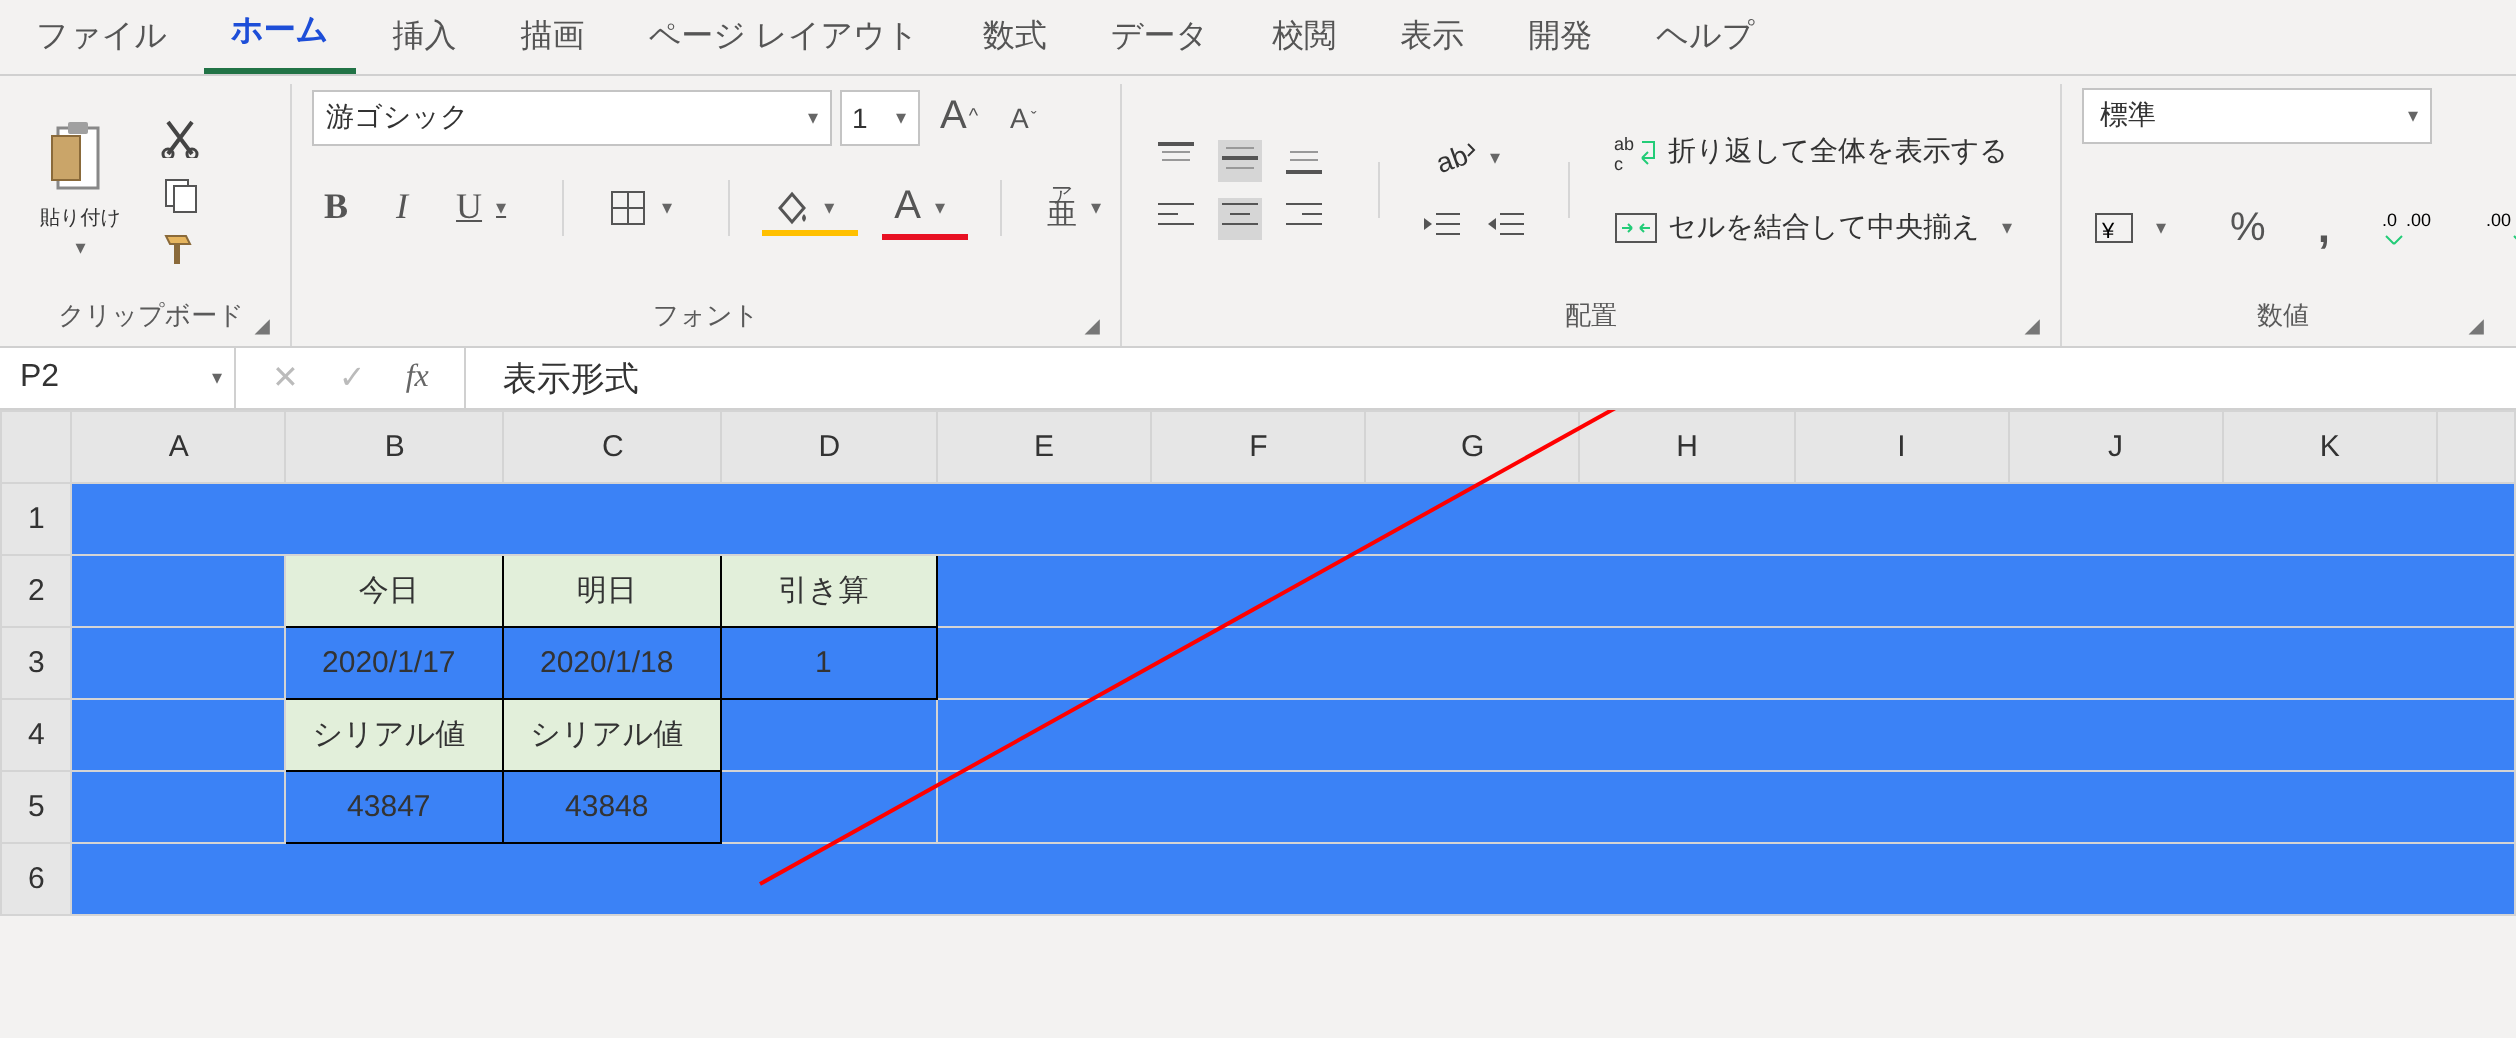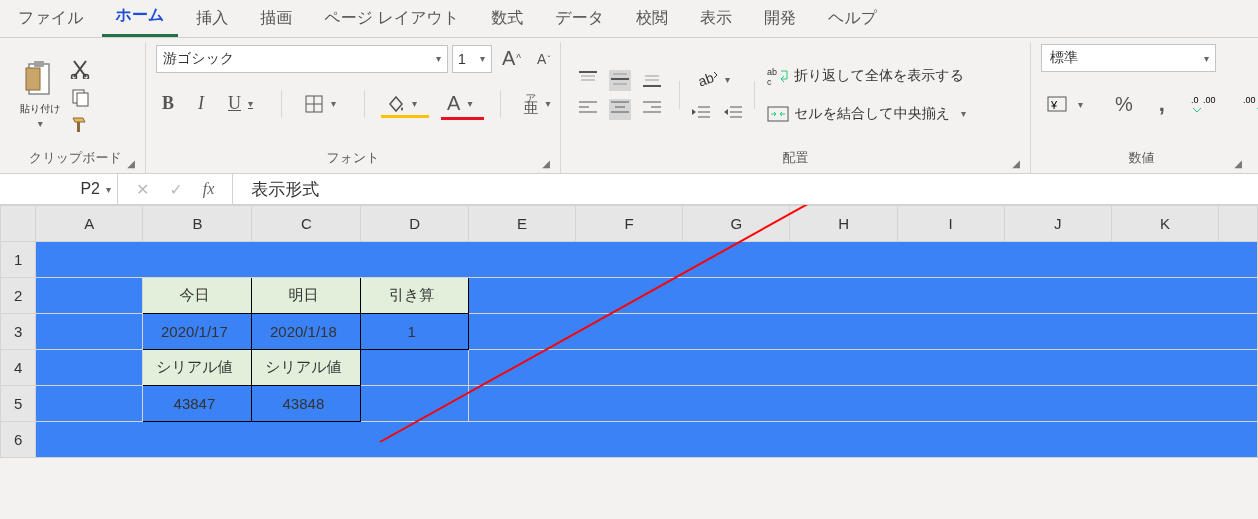--- a/index.html
+++ b/index.html
@@ -57,32 +57,32 @@
       position: absolute;
       right: 0;
       bottom: 2px;
       font-size: 10px;
       color: #777;
     }
     .group-body {
       flex: 1;
       display: flex;
       align-items: center;
-      gap: 6px;
+      gap: 16px;
     }
     
     .clip-paste {
       display: flex; flex-direction: column; align-items: center; gap: 2px;
       padding: 0 4px;
     }
     .clip-side { display:flex; flex-direction:column; gap:8px; padding-top:4px;}
     
     .font-row { display:flex; align-items:center; gap:4px; margin-bottom:8px;}
     .font-name-box{
-      width:292px; height:28px; border:1px solid #c4c4c4; background:#fff;
+      width:260px; height:28px; border:1px solid #c4c4c4; background:#fff;
       display:flex;align-items:center;padding-left:6px;font-size:14px;
       justify-content:space-between;
     }
     .dd-arrow{padding:0 6px;color:#666;font-size:10px;}
     .size-box{width:40px;height:28px;border:1px solid #c4c4c4;background:#fff;
       display:flex;align-items:center;justify-content:space-between;padding-left:5px;}
     .btn { padding:3px 6px; color:#555; display:flex;align-items:center;gap:1px;}
     .btn svg{display:block;}
     .font-A-bigger{font-size:20px;}
     .font-A-smaller{font-size:14px;}
@@ -107,21 +107,21 @@
     }
     .num-row2{display:flex;align-items:center;gap:14px;margin-top:10px;}
     
     .formula-bar{
       display:flex;align-items:center;background:#fff;border-top:1px solid #d0d0d0;
       border-bottom:1px solid #d0d0d0;height:32px;
     }
     .name-box{
       width:118px;height:100%;border-right:1px solid #d0d0d0;
       display:flex;align-items:center;padding-left:10px;font-size:16px;
-      justify-content:flex-end;
+      justify-content:space-between;
     }
     .fx-btns{display:flex;align-items:center;gap:0;color:#bbb;padding:0 8px;}
     .fx-btns span{padding:4px 10px;font-size:16px;}
     .fx-label{font-style:italic;font-family:serif;color:#666;padding-right:8px;}
     .formula-input{flex:1;height:100%;border:none;border-left:1px solid #d0d0d0;
       padding-left:18px;font-size:17px;color:#333;outline:none;}
     
     .sheet{position:relative;background:#fff;}
     .grid-table{border-collapse:collapse;table-layout:fixed;}
     .grid-table th,.grid-table td{

